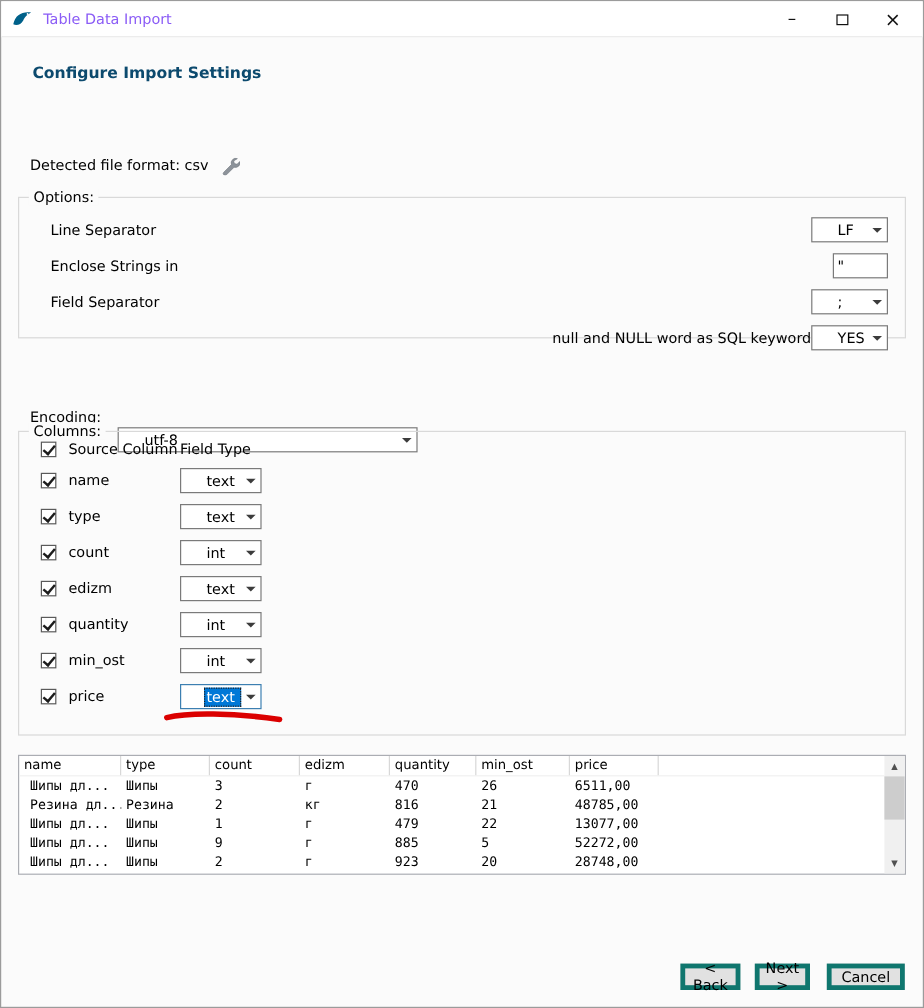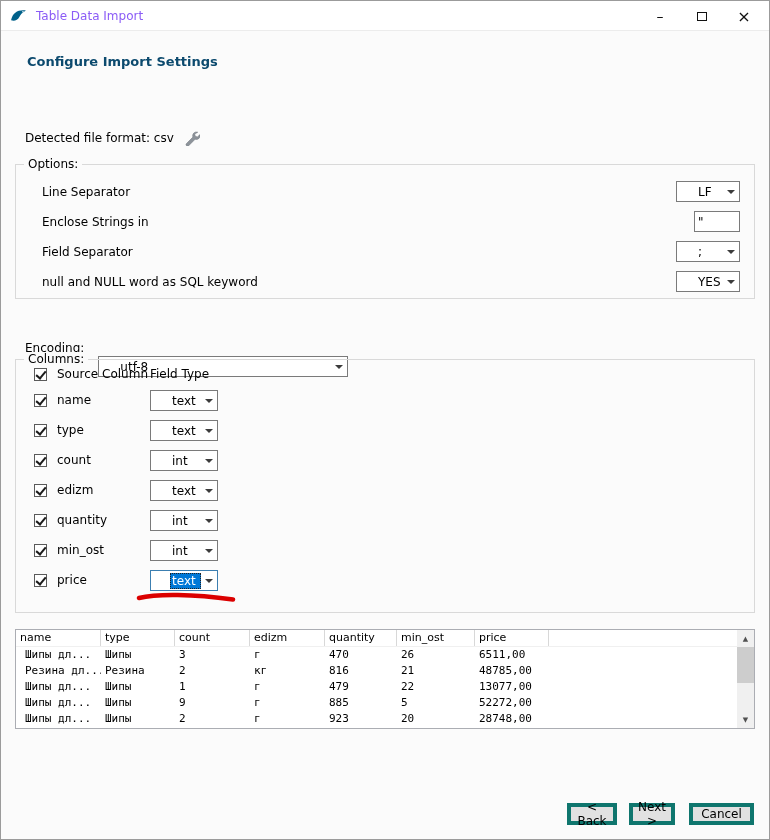--- a/index.html
+++ b/index.html
@@ -16,26 +16,26 @@
   .max-glyph { width:10px; height:9px; border:1px solid #111; }
 
   
   .heading { position:absolute; top:53px; left:26px; font-size:13px; font-weight:bold; color:#0c4a6e; }
   .detected { position:absolute; top:129px; left:24px; display:flex; align-items:center; gap:10px; }
   .wrench { width:16px; height:16px; }
 
   
   .group { position:absolute; left:14px; right:14px; border:1px solid #d9d9d9; background:transparent; }
   .legend { position:absolute; top:-8px; left:8px; background:#fbfbfb; padding:0 4px; font-size:12px; color:#000; }
-  .options { top:163px; height:135px; }
+  .options { top:163px; height:118px; }
   .colsgroup { top:358px; height:254px; }
 
   .optrow { position:absolute; left:26px; right:14px; height:21px; display:flex; align-items:center; justify-content:space-between; }
   .optrow .optlabel { font-size:12px; }
-  .r0 { top:16px; } .r1 { top:46px; } .r2 { top:76px; } .r3 { top:106px; }
+  .r0 { top:16px; } .r1 { top:46px; } .r2 { top:76px; } .r3 { top:106px;justify-content:flex-end; }
 
   
   .select { background:#fff; border:1px solid #7a7a7a; height:21px; display:flex; align-items:center; padding:0 4px 0 19px; cursor:default; }
   .select .val { flex:1; font-size:12px; padding:1px 2px; white-space:nowrap; overflow:hidden; }
   .select .arrow { width:0; height:0; border-left:4px solid transparent; border-right:4px solid transparent; border-top:4px solid #3c3c3c; margin-left:4px; flex:0 0 auto; }
   .w64 { width:64px; }
   .select.focused { border-color:#3c7fb1; }
   .select.focused .val { background:#0078d7; color:#fff; outline:1px dotted #222; outline-offset:-1px; }
   .textinput { width:46px; height:21px; background:#fff; border:1px solid #7a7a7a; font-size:12px; padding:2px 3px; font-family:inherit; }
 

